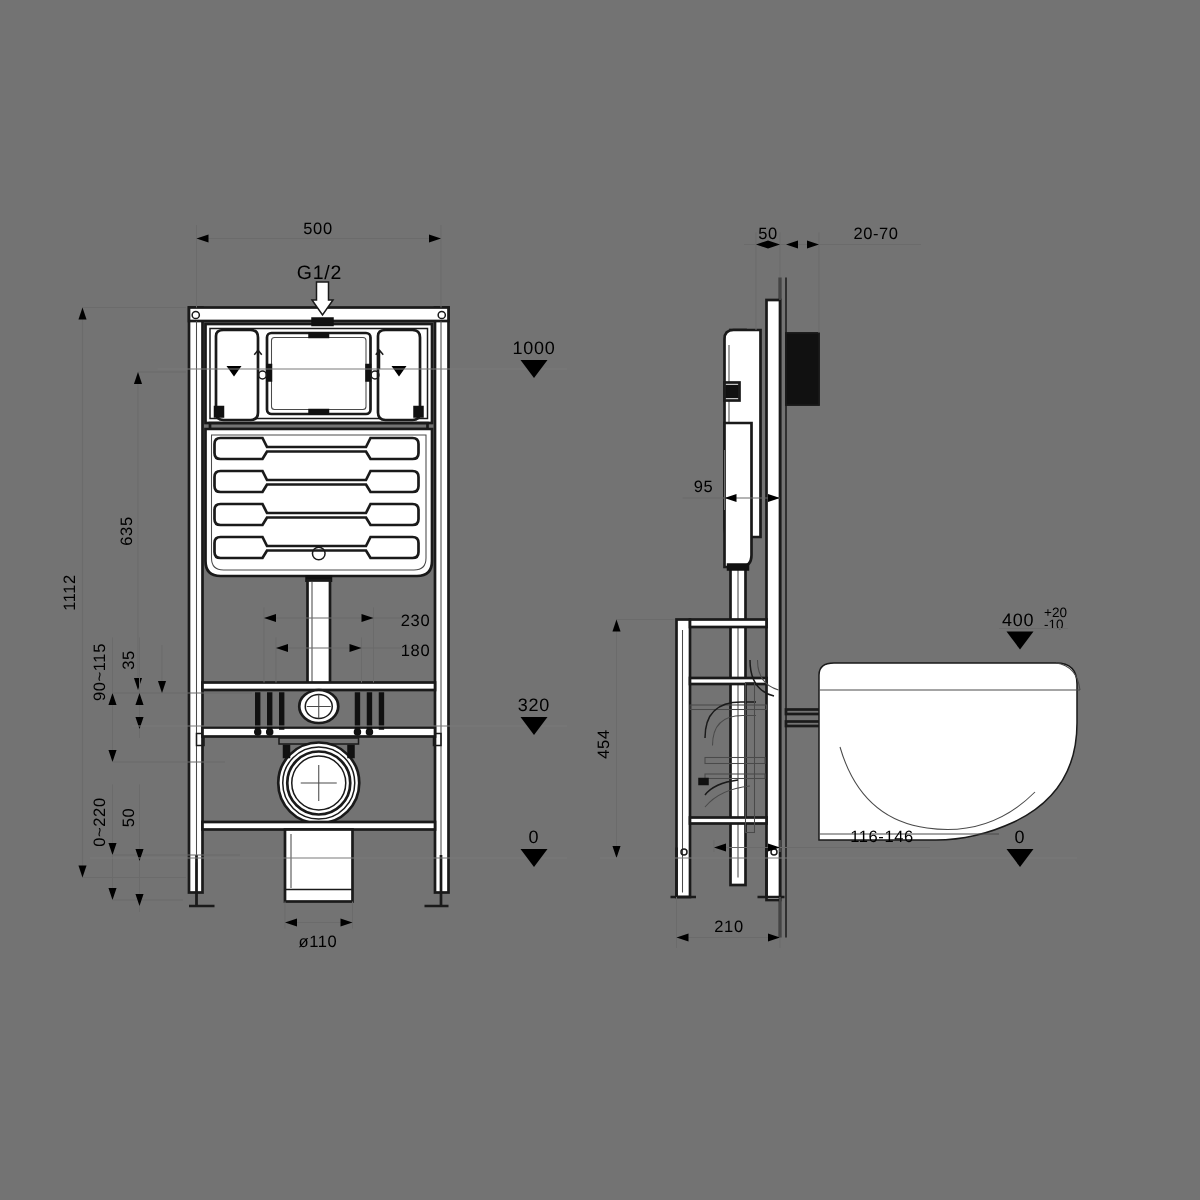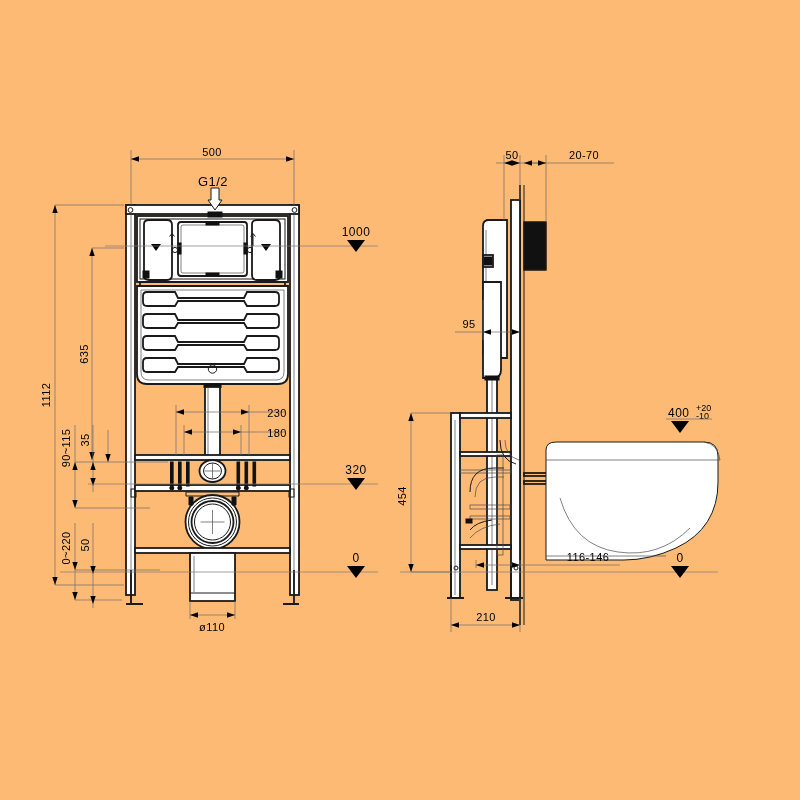--- a/index.html
+++ b/index.html
@@ -10,21 +10,21 @@
   body {
     width: 800px;
     height: 800px;
     font-family: "Liberation Sans", sans-serif;
     overflow: hidden;
   }
   #drawing-root {
     position: relative;
     width: 800px;
     height: 800px;
-    background: #fdba74;
+    background: #737373;
   }
   svg.cad {
     position: absolute;
     top: 0;
     left: 0;
     width: 800px;
     height: 800px;
   }
   .dimtext {
     font-family: "Liberation Sans", sans-serif;

